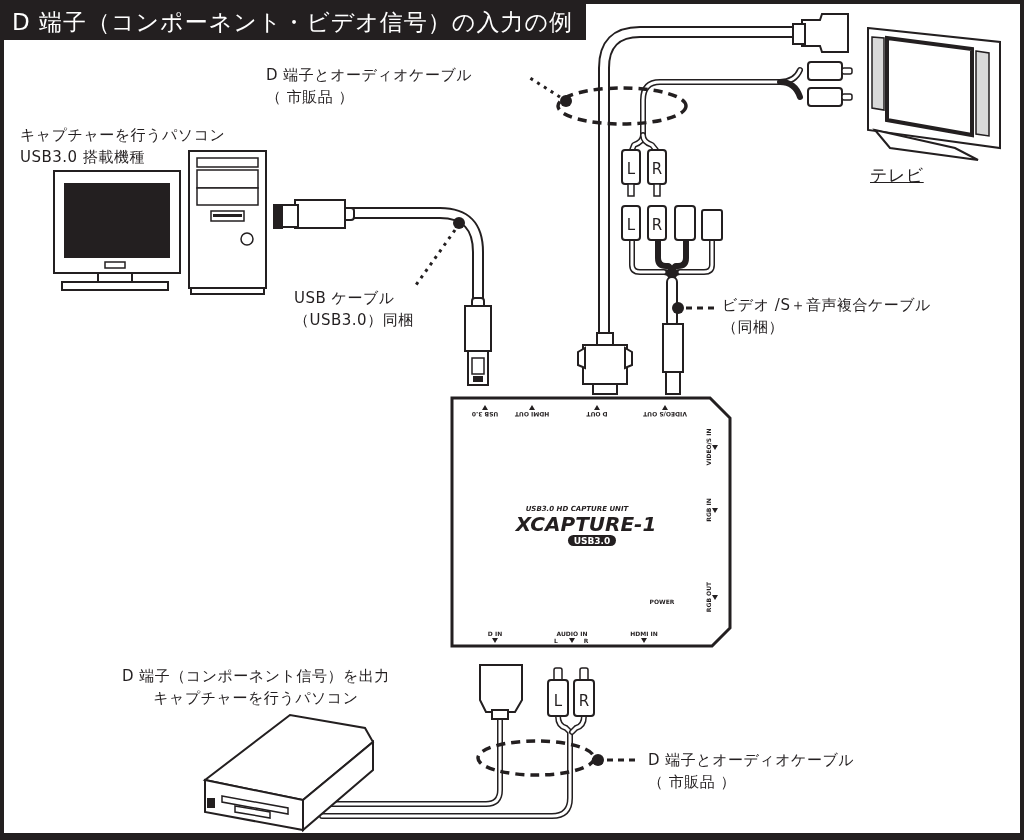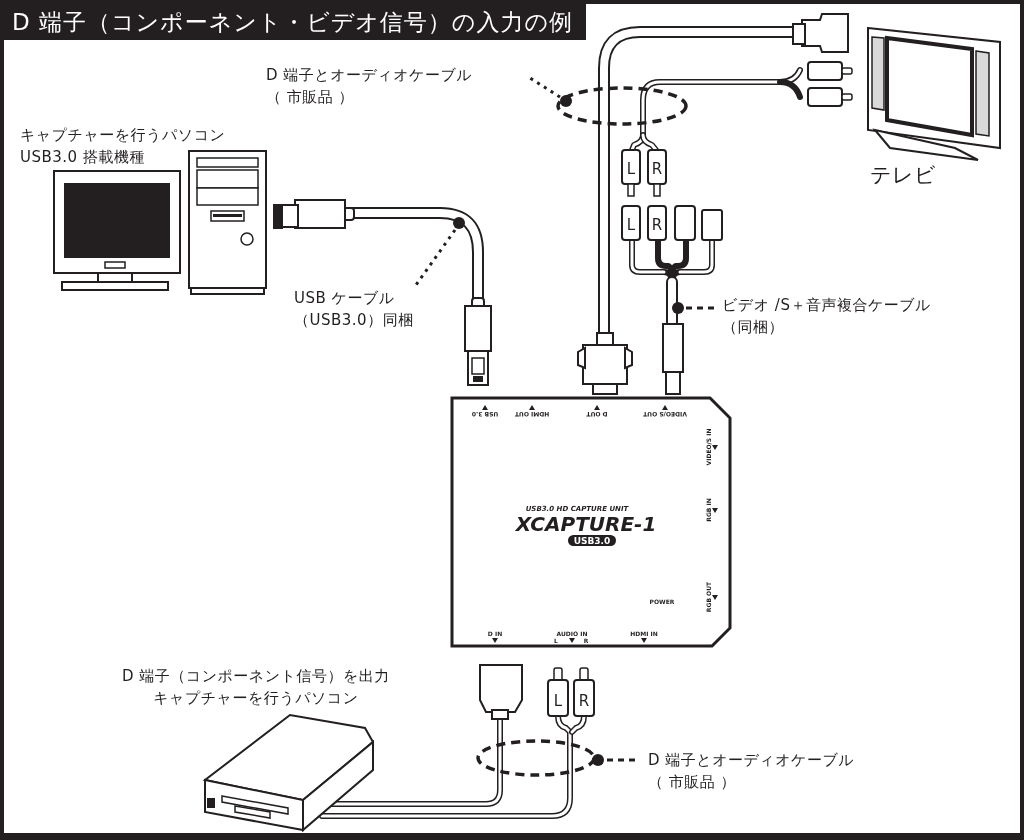--- a/index.html
+++ b/index.html
@@ -218,21 +218,21 @@
   <div class="lbl" style="left:290px; top:283px;">
     <div>USB ケーブル</div>
     <div>（USB3.0）同梱</div>
   </div>
 
   <div class="lbl" style="left:718px; top:290px;">
     <div>ビデオ /S＋音声複合ケーブル</div>
     <div>（同梱）</div>
   </div>
 
-  <div class="lbl" style="left:866px; top:160px; font-size:21px;">テレビ</div>
+  <div class="lbl" style="left:866px; top:160px; font-size:17px;text-decoration:underline;">テレビ</div>
 
   <div class="lbl" style="left:118px; top:661px;text-align:center;">
     <div>D 端子（コンポーネント信号）を出力</div>
     <div>キャプチャーを行うパソコン</div>
   </div>
 
   <div class="lbl" style="left:644px; top:745px;">
     <div>D 端子とオーディオケーブル</div>
     <div>（ 市販品 ）</div>
   </div>

